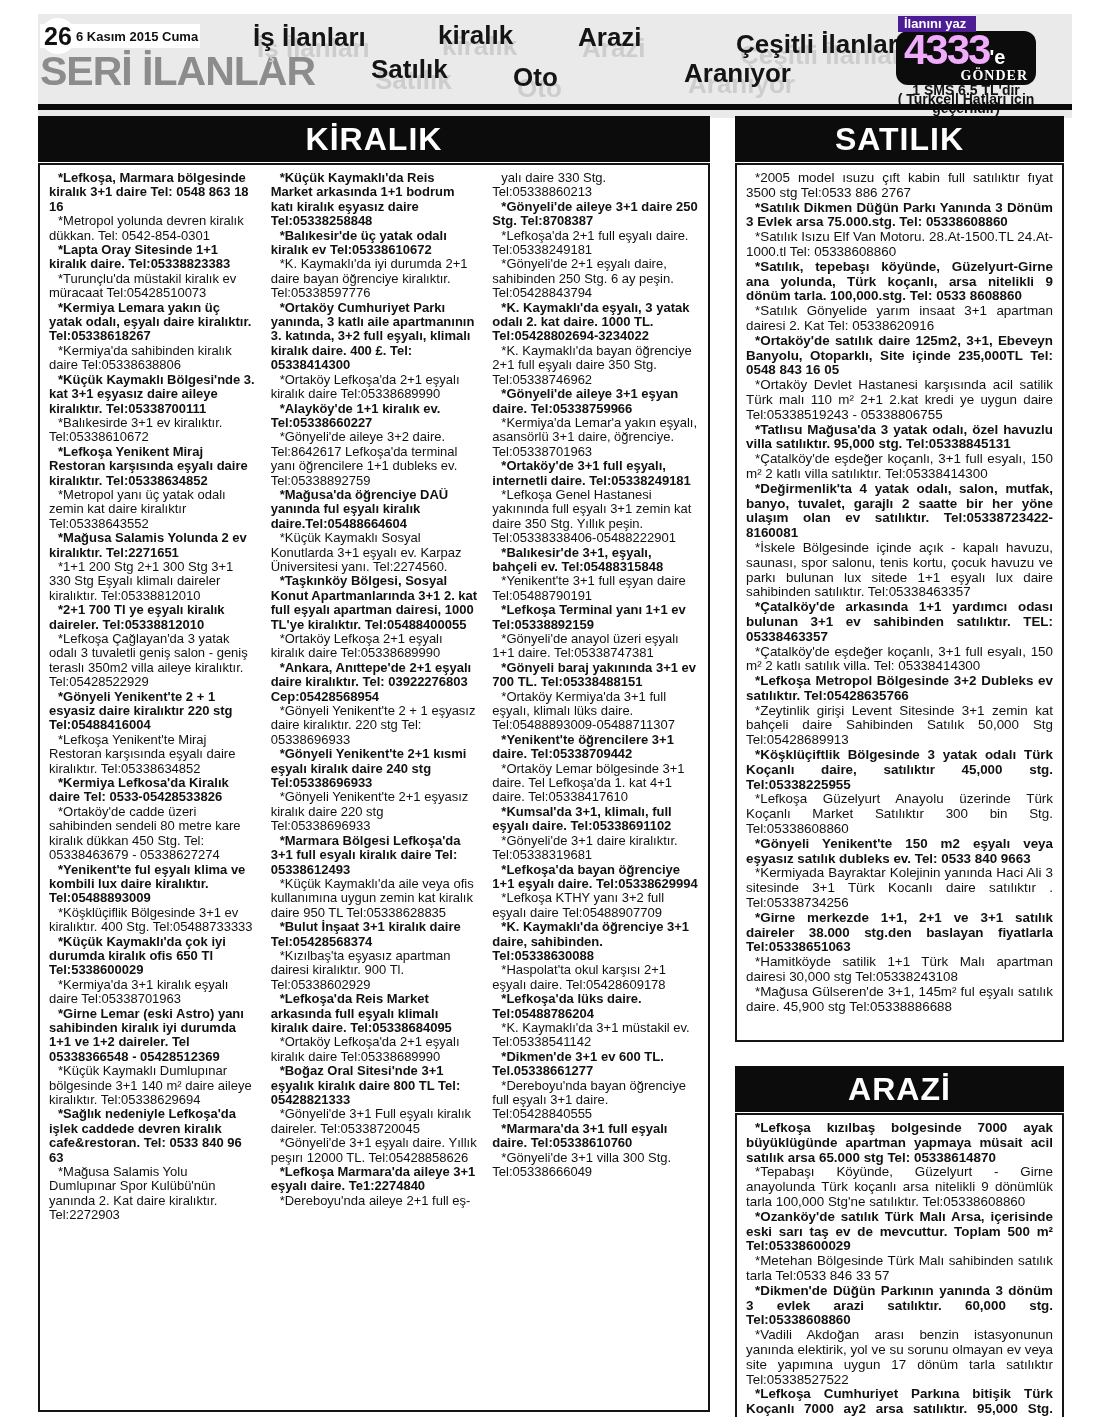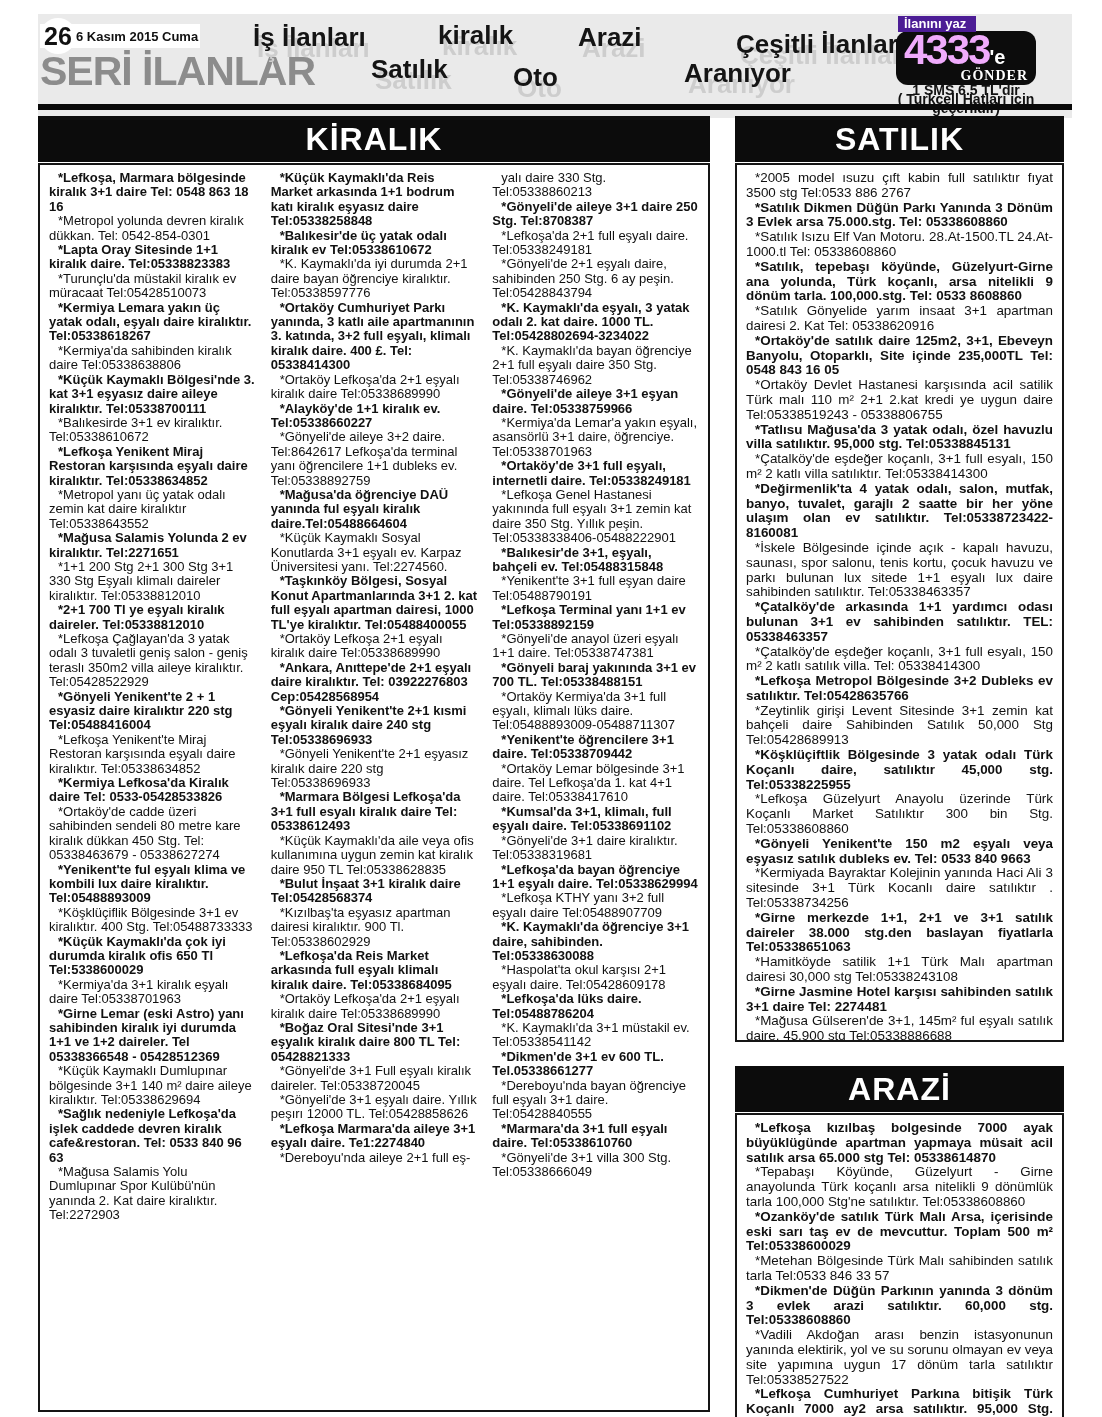--- a/index.html
+++ b/index.html
@@ -123,20 +123,21 @@
             <p class="ad">*K. Kaymaklı'da iyi durumda 2+1 daire bayan öğrenciye kiralıktır. Tel:05338597776</p>
             <p class="ad b">*Ortaköy Cumhuriyet Parkı yanında,  3 katlı aile apartmanının 3. katında, 3+2 full eşyalı, klimalı kiralık daire. 400 £. Tel: 05338414300</p>
             <p class="ad">*Ortaköy Lefkoşa'da 2+1 eşyalı kiralık daire Tel:05338689990</p>
             <p class="ad b">*Alayköy'de  1+1 kiralık ev. Tel:05338660227</p>
             <p class="ad">*Gönyeli'de aileye 3+2 daire. Tel:8642617 Lefkoşa'da terminal yanı öğrencilere 1+1 dubleks ev. Tel:05338892759</p>
             <p class="ad b">*Mağusa'da öğrenciye DAÜ yanında ful eşyalı kiralık daire.Tel:05488664604</p>
             <p class="ad">*Küçük Kaymaklı Sosyal Konutlarda 3+1 eşyalı ev. Karpaz Üniversitesi yanı. Tel:2274560.</p>
             <p class="ad b">*Taşkınköy Bölgesi, Sosyal Konut Apartmanlarında 3+1 2. kat full eşyalı apartman dairesi, 1000 TL'ye kiralıktır. Tel:05488400055</p>
             <p class="ad">*Ortaköy Lefkoşa 2+1 eşyalı kiralık daire Tel:05338689990</p>
             <p class="ad b">*Ankara, Anıttepe'de 2+1 eşyalı daire kiralıktır. Tel: 03922276803 Cep:05428568954</p>
+            <p class="ad">*Gönyeli Yenikent'te 2 + 1 eşyasız daire kiralıktır. 220 stg Tel: 05338696933</p>
             <p class="ad b">*Gönyeli Yenikent'te 2+1 kısmi eşyalı kiralık daire 240 stg Tel:05338696933</p>
             <p class="ad">*Gönyeli Yenikent'te 2+1 eşyasız kiralık daire 220 stg Tel:05338696933</p>
             <p class="ad b">*Marmara  Bölgesi Lefkoşa'da 3+1  full esyalı  kiralık  daire  Tel: 05338612493</p>
             <p class="ad">*Küçük Kaymaklı'da aile veya ofis kullanımına uygun zemin kat kiralık daire 950 TL Tel:05338628835</p>
             <p class="ad b">*Bulut İnşaat 3+1 kiralık daire Tel:05428568374</p>
             <p class="ad">*Kızılbaş'ta eşyasız apartman dairesi kiralıktır. 900 Tl. Tel:05338602929</p>
             <p class="ad b">*Lefkoşa'da Reis Market arkasında full eşyalı klimalı kiralık daire. Tel:05338684095</p>
             <p class="ad">*Ortaköy Lefkoşa'da 2+1 eşyalı kiralık daire Tel:05338689990</p>
             <p class="ad b">*Boğaz Oral Sitesi'nde 3+1 eşyalık kiralık daire 800 TL Tel: 05428821333</p>
             <p class="ad">*Gönyeli'de 3+1 Full eşyalı kiralık daireler. Tel:05338720045</p>
@@ -197,21 +198,20 @@
             <p class="ad b">*Çatalköy'de arkasında 1+1 yardımcı odası bulunan 3+1 ev sahibinden satılıktır. TEL: 05338463357</p>
             <p class="ad">*Çatalköy'de eşdeğer koçanlı, 3+1 full esyalı, 150 m² 2 katlı satılık villa. Tel: 05338414300</p>
             <p class="ad b">*Lefkoşa Metropol Bölgesinde 3+2 Dubleks ev satılıktır. Tel:05428635766</p>
             <p class="ad">*Zeytinlik girişi Levent Sitesinde 3+1 zemin kat bahçeli daire Sahibinden Satılık 50,000 Stg Tel:05428689913</p>
             <p class="ad b">*Köşklüçiftlik Bölgesinde 3 yatak odalı Türk Koçanlı daire, satılıktır 45,000 stg. Tel:05338225955</p>
             <p class="ad">*Lefkoşa Güzelyurt Anayolu üzerinde Türk Koçanlı Market Satılıktır 300 bin Stg. Tel:05338608860</p>
             <p class="ad b">*Gönyeli Yenikent'te 150 m2 eşyalı veya eşyasız satılık dubleks ev. Tel: 0533 840 9663</p>
             <p class="ad">*Kermiyada Bayraktar Kolejinin yanında Haci Ali 3 sitesinde 3+1 Türk Kocanlı daire satılıktır . Tel:05338734256</p>
             <p class="ad b">*Girne merkezde 1+1, 2+1 ve 3+1 satılık daireler 38.000 stg.den baslayan fiyatlarla Tel:05338651063</p>
             <p class="ad">*Hamitköyde satilik 1+1 Türk Malı apartman dairesi 30,000 stg Tel:05338243108</p>
-            <p class="ad b">*Girne  Jasmine  Hotel  karşısı  sahibinden  satılık 3+1 daire  Tel: 2274481</p>
             <p class="ad">*Mağusa Gülseren'de 3+1, 145m² ful eşyalı satılık daire. 45,900 stg Tel:05338886688</p>
           </div>
       </section>
       <section class="panel">
         <h2 class="panel-title">ARAZİ</h2>
         <div class="panel-body arazi-body">
             <p class="ad b">*Lefkoşa  kızılbaş  bolgesinde  7000  ayak büyüklügünde apartman yapmaya müsait acil satılık arsa 65.000 stg  Tel: 05338614870</p>
             <p class="ad">*Tepabaşı Köyünde, Güzelyurt - Girne anayolunda Türk koçanlı arsa nitelikli 9 dönümlük tarla 100,000 Stg'ne satılıktır. Tel:05338608860</p>
             <p class="ad b">*Ozanköy'de satılık Türk Malı Arsa, içerisinde eski sarı taş ev de mevcuttur. Toplam 500 m² Tel:05338600029</p>
             <p class="ad">*Metehan Bölgesinde Türk Malı sahibinden satılık tarla Tel:0533 846 33 57</p>

